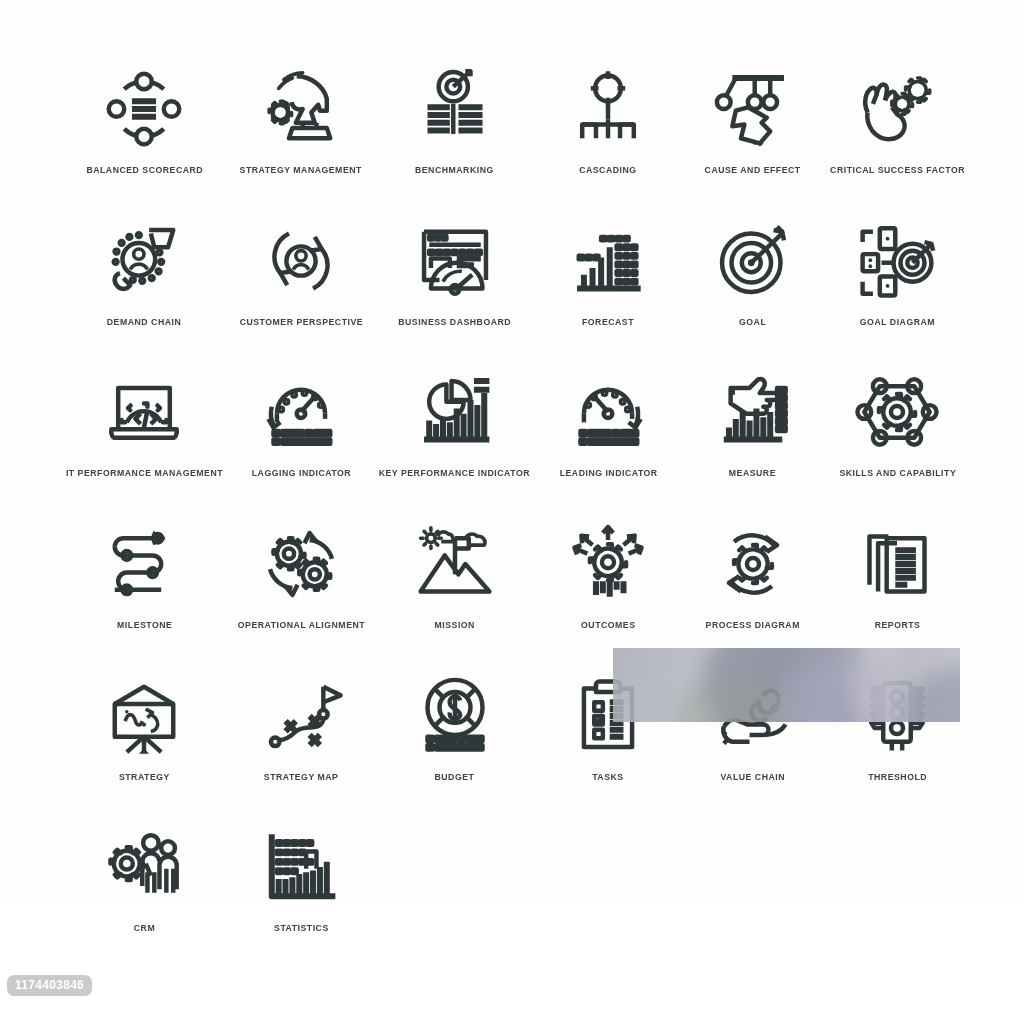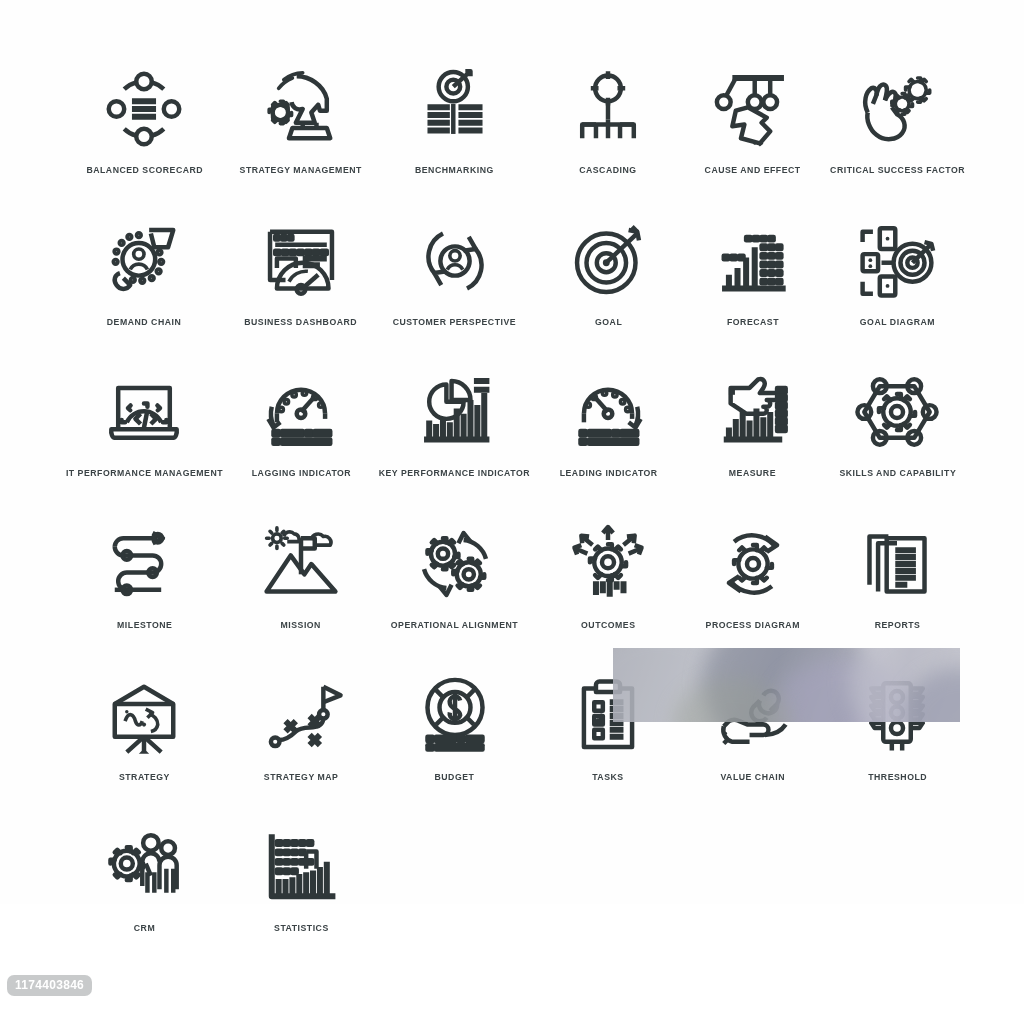--- a/index.html
+++ b/index.html
@@ -238,20 +238,34 @@
               <circle cx="48" cy="73" r="2.2"></circle>
               <circle cx="37" cy="72" r="2.2"></circle>
  </g>
 </svg>
         </div>
         <div class="caption">DEMAND CHAIN</div>
       </div>
       <div class="cell">
         <div class="glyph">
 <svg viewBox="0 0 100 100">
+ <circle cx="50" cy="50" r="17"></circle>
+ <circle cx="50" cy="44" r="6" class="thin"></circle>
+ <path d="M41 60 a10 10 0 0 1 18 0" class="thin butt"></path>
+ <path d="M74 36 A30 30 0 0 1 64 82" class="butt"></path>
+ <path d="M26 64 A30 30 0 0 1 36 18" class="butt"></path>
+ <path d="M66 22 L74 36 L60 38" class="butt"></path>
+ <path d="M34 78 L26 64 L40 62" class="butt"></path>
+</svg>
+        </div>
+        <div class="caption">CUSTOMER PERSPECTIVE</div>
+      </div>
+      <div class="cell">
+        <div class="glyph">
+<svg viewBox="0 0 100 100">
  <path d="M14 16 H86 V72" class="butt"></path>
  <path d="M14 16 V72 H32" class="butt"></path>
  <g class="fil">
   <rect x="20" y="21" width="4" height="4"></rect>
               <rect x="28" y="21" width="4" height="4"></rect>
               <rect x="36" y="21" width="4" height="4"></rect>
  </g>
  <path d="M20 31 H80" class="butt"></path>
  <g class="fil">
   <rect x="20" y="38" width="5" height="4"></rect>
@@ -264,48 +278,20 @@
  </g>
  <path d="M22 58 V47 H44 V58" class="butt"></path>
  <path d="M52 47 H80 M52 55 H72" class="butt thick"></path>
  <path d="M22 82 A30 30 0 0 1 82 82 Z" class="butt"></path>
  <path d="M36 74 A22 22 0 0 1 58 62" class="butt thin"></path>
  <path d="M70 66 L54 80" class="butt"></path>
  <circle cx="50" cy="83" r="5"></circle>
 </svg>
         </div>
         <div class="caption">BUSINESS DASHBOARD</div>
-      </div>
-      <div class="cell">
-        <div class="glyph">
-<svg viewBox="0 0 100 100">
- <circle cx="50" cy="50" r="17"></circle>
- <circle cx="50" cy="44" r="6" class="thin"></circle>
- <path d="M41 60 a10 10 0 0 1 18 0" class="thin butt"></path>
- <path d="M74 36 A30 30 0 0 1 64 82" class="butt"></path>
- <path d="M26 64 A30 30 0 0 1 36 18" class="butt"></path>
- <path d="M66 22 L74 36 L60 38" class="butt"></path>
- <path d="M34 78 L26 64 L40 62" class="butt"></path>
-</svg>
-        </div>
-        <div class="caption">CUSTOMER PERSPECTIVE</div>
-      </div>
-      <div class="cell">
-        <div class="glyph">
-<svg viewBox="0 0 100 100">
- <circle cx="48" cy="52" r="34"></circle>
-            <circle cx="48" cy="52" r="23"></circle>
-            <circle cx="48" cy="52" r="11"></circle>
- <circle cx="48" cy="52" r="4" class="fil"></circle>
- <path d="M48 52 L84 18" class="butt"></path>
- <path d="M74 14 L84 16 L86 26" class="butt"></path>
- <path d="M78 10 L84 16" class="butt"></path>
-</svg>
-        </div>
-        <div class="caption">GOAL</div>
       </div>
       <div class="cell">
         <div class="glyph">
 <svg viewBox="0 0 100 100">
  <path d="M14 82 H88" class="butt thick"></path>
  <path d="M22 82 V66 M32 82 V58 M42 82 V46 M52 82 V34" class="butt thick"></path>
  <g class="fil">
   <rect x="16" y="44" width="5" height="4"></rect>
   <rect x="25" y="44" width="5" height="4"></rect>
               <rect x="34" y="44" width="5" height="4"></rect>
@@ -329,20 +315,34 @@
               <rect x="69" y="72" width="5" height="4"></rect>
               <rect x="78" y="72" width="5" height="4"></rect>
  </g>
 </svg>
         </div>
         <div class="caption">FORECAST</div>
       </div>
       <div class="cell">
         <div class="glyph">
 <svg viewBox="0 0 100 100">
+ <circle cx="48" cy="52" r="34"></circle>
+            <circle cx="48" cy="52" r="23"></circle>
+            <circle cx="48" cy="52" r="11"></circle>
+ <circle cx="48" cy="52" r="4" class="fil"></circle>
+ <path d="M48 52 L84 18" class="butt"></path>
+ <path d="M74 14 L84 16 L86 26" class="butt"></path>
+ <path d="M78 10 L84 16" class="butt"></path>
+</svg>
+        </div>
+        <div class="caption">GOAL</div>
+      </div>
+      <div class="cell">
+        <div class="glyph">
+<svg viewBox="0 0 100 100">
  <rect x="30" y="12" width="18" height="24" rx="2"></rect>
  <rect x="10" y="42" width="18" height="20" rx="2"></rect>
  <rect x="30" y="68" width="18" height="22" rx="2"></rect>
  <circle cx="39" cy="24" r="2.2" class="fil"></circle>
  <circle cx="19" cy="49" r="2.2" class="fil"></circle>
             <circle cx="19" cy="56" r="2.2" class="fil"></circle>
  <circle cx="39" cy="79" r="2.2" class="fil"></circle>
  <path d="M10 28 V16 H22" class="butt"></path>
  <path d="M10 74 V88 H22" class="butt"></path>
  <path d="M32 52 H46" class="butt"></path>
@@ -489,49 +489,49 @@
             <circle cx="30" cy="40" r="5"></circle>
  <circle cx="60" cy="60" r="5"></circle>
             <circle cx="30" cy="80" r="5"></circle>
 </svg>
         </div>
         <div class="caption">MILESTONE</div>
       </div>
       <div class="cell">
         <div class="glyph">
 <svg viewBox="0 0 100 100">
- <path d="M10 82 L38 40 L54 62 L62 50 L90 82 Z" class="butt"></path>
- <path d="M50 62 L50 20" class="butt"></path>
- <path d="M50 20 H66 V32 H50" class="butt"></path>
- <path d="M62 22 a8 8 0 0 1 14 -4 a7 7 0 0 1 8 10 H66" class="butt thin"></path>
- <circle cx="22" cy="20" r="5" class="thin"></circle>
- <path d="M22 11 v-3 M22 29 v3 M13 20 h-3 M31 20 h3 M16 14 l-2 -2 M28 26 l2 2 M28 14 l2 -2 M16 26 l-2 2" class="thin"></path>
- <path d="M30 18 a7 7 0 0 1 12 -3 a6 6 0 0 1 5 9 H34" class="butt thin"></path>
-</svg>
-        </div>
-        <div class="caption">MISSION</div>
-      </div>
-      <div class="cell">
-        <div class="glyph">
-<svg viewBox="0 0 100 100">
  <circle cx="36" cy="38" r="14"></circle>
             <circle cx="36" cy="38" r="6"></circle>
  <path d="M36 20 l4 0 0 5 M36 56 l4 0 0 -5 M18 38 l0 -4 5 0 M54 38 l0 4 -5 0
           M23 25 l2.8 -2.8 3.7 3.7 M49 51 l-2.8 2.8 -3.7 -3.7 M49 25 l-2.8 -2.8 -3.7 3.7 M23 51 l2.8 2.8 3.7 -3.7"></path>
  <circle cx="66" cy="62" r="14"></circle>
             <circle cx="66" cy="62" r="6"></circle>
  <path d="M66 44 l4 0 0 5 M66 80 l4 0 0 -5 M48 62 l0 -4 5 0 M84 62 l0 4 -5 0
           M53 49 l2.8 -2.8 3.7 3.7 M79 75 l-2.8 2.8 -3.7 -3.7 M79 49 l-2.8 -2.8 -3.7 3.7 M53 75 l2.8 2.8 3.7 -3.7"></path>
  <path d="M60 22 A30 30 0 0 1 86 44" class="butt"></path>
  <path d="M54 26 L60 14 L68 24" class="butt"></path>
  <path d="M40 78 A30 30 0 0 1 14 56" class="butt"></path>
  <path d="M46 74 L40 86 L32 76" class="butt"></path>
 </svg>
         </div>
         <div class="caption">OPERATIONAL ALIGNMENT</div>
+      </div>
+      <div class="cell">
+        <div class="glyph">
+<svg viewBox="0 0 100 100">
+ <path d="M10 82 L38 40 L54 62 L62 50 L90 82 Z" class="butt"></path>
+ <path d="M50 62 L50 20" class="butt"></path>
+ <path d="M50 20 H66 V32 H50" class="butt"></path>
+ <path d="M62 22 a8 8 0 0 1 14 -4 a7 7 0 0 1 8 10 H66" class="butt thin"></path>
+ <circle cx="22" cy="20" r="5" class="thin"></circle>
+ <path d="M22 11 v-3 M22 29 v3 M13 20 h-3 M31 20 h3 M16 14 l-2 -2 M28 26 l2 2 M28 14 l2 -2 M16 26 l-2 2" class="thin"></path>
+ <path d="M30 18 a7 7 0 0 1 12 -3 a6 6 0 0 1 5 9 H34" class="butt thin"></path>
+</svg>
+        </div>
+        <div class="caption">MISSION</div>
       </div>
       <div class="cell">
         <div class="glyph">
 <svg viewBox="0 0 100 100">
  <circle cx="50" cy="48" r="16"></circle>
             <circle cx="50" cy="48" r="7"></circle>
  <path d="M50 27 l4.5 0 0 6 M50 69 l4.5 0 0 -6 M29 48 l0 -4.5 6 0 M71 48 l0 4.5 -6 0
           M35 33 l3.2 -3.2 4.3 4.3 M65 63 l-3.2 3.2 -4.3 -4.3 M65 33 l-3.2 -3.2 -4.3 4.3 M35 63 l3.2 3.2 4.3 -4.3"></path>
  <path d="M50 22 V8 M44 14 L50 7 L56 14" class="butt"></path>
  <path d="M32 28 L20 18 M20 26 L19 17 L28 18" class="butt"></path>

